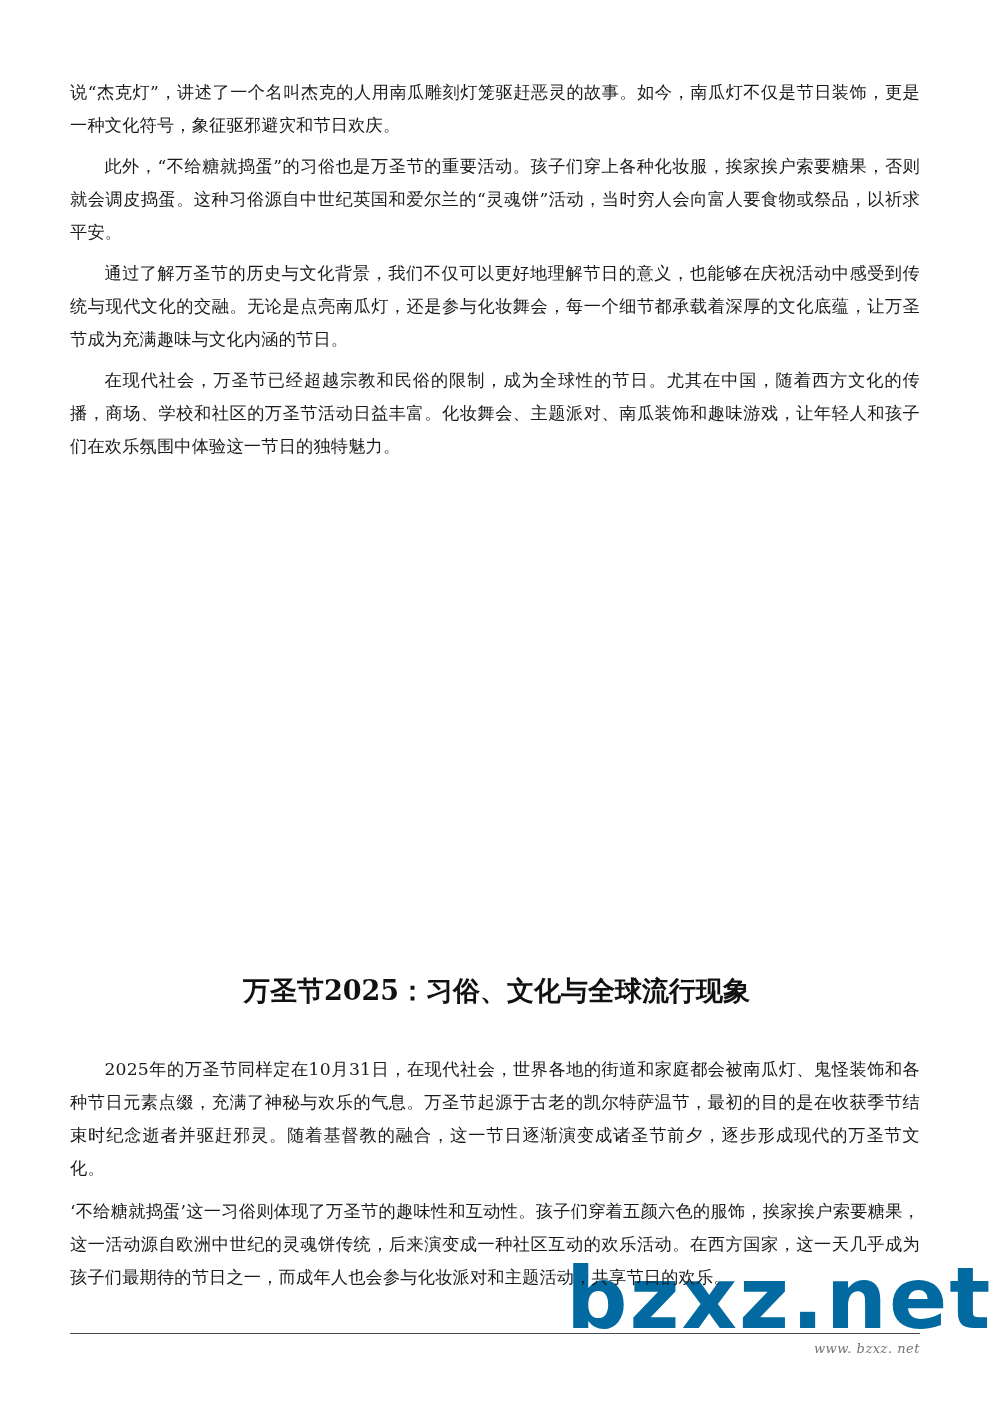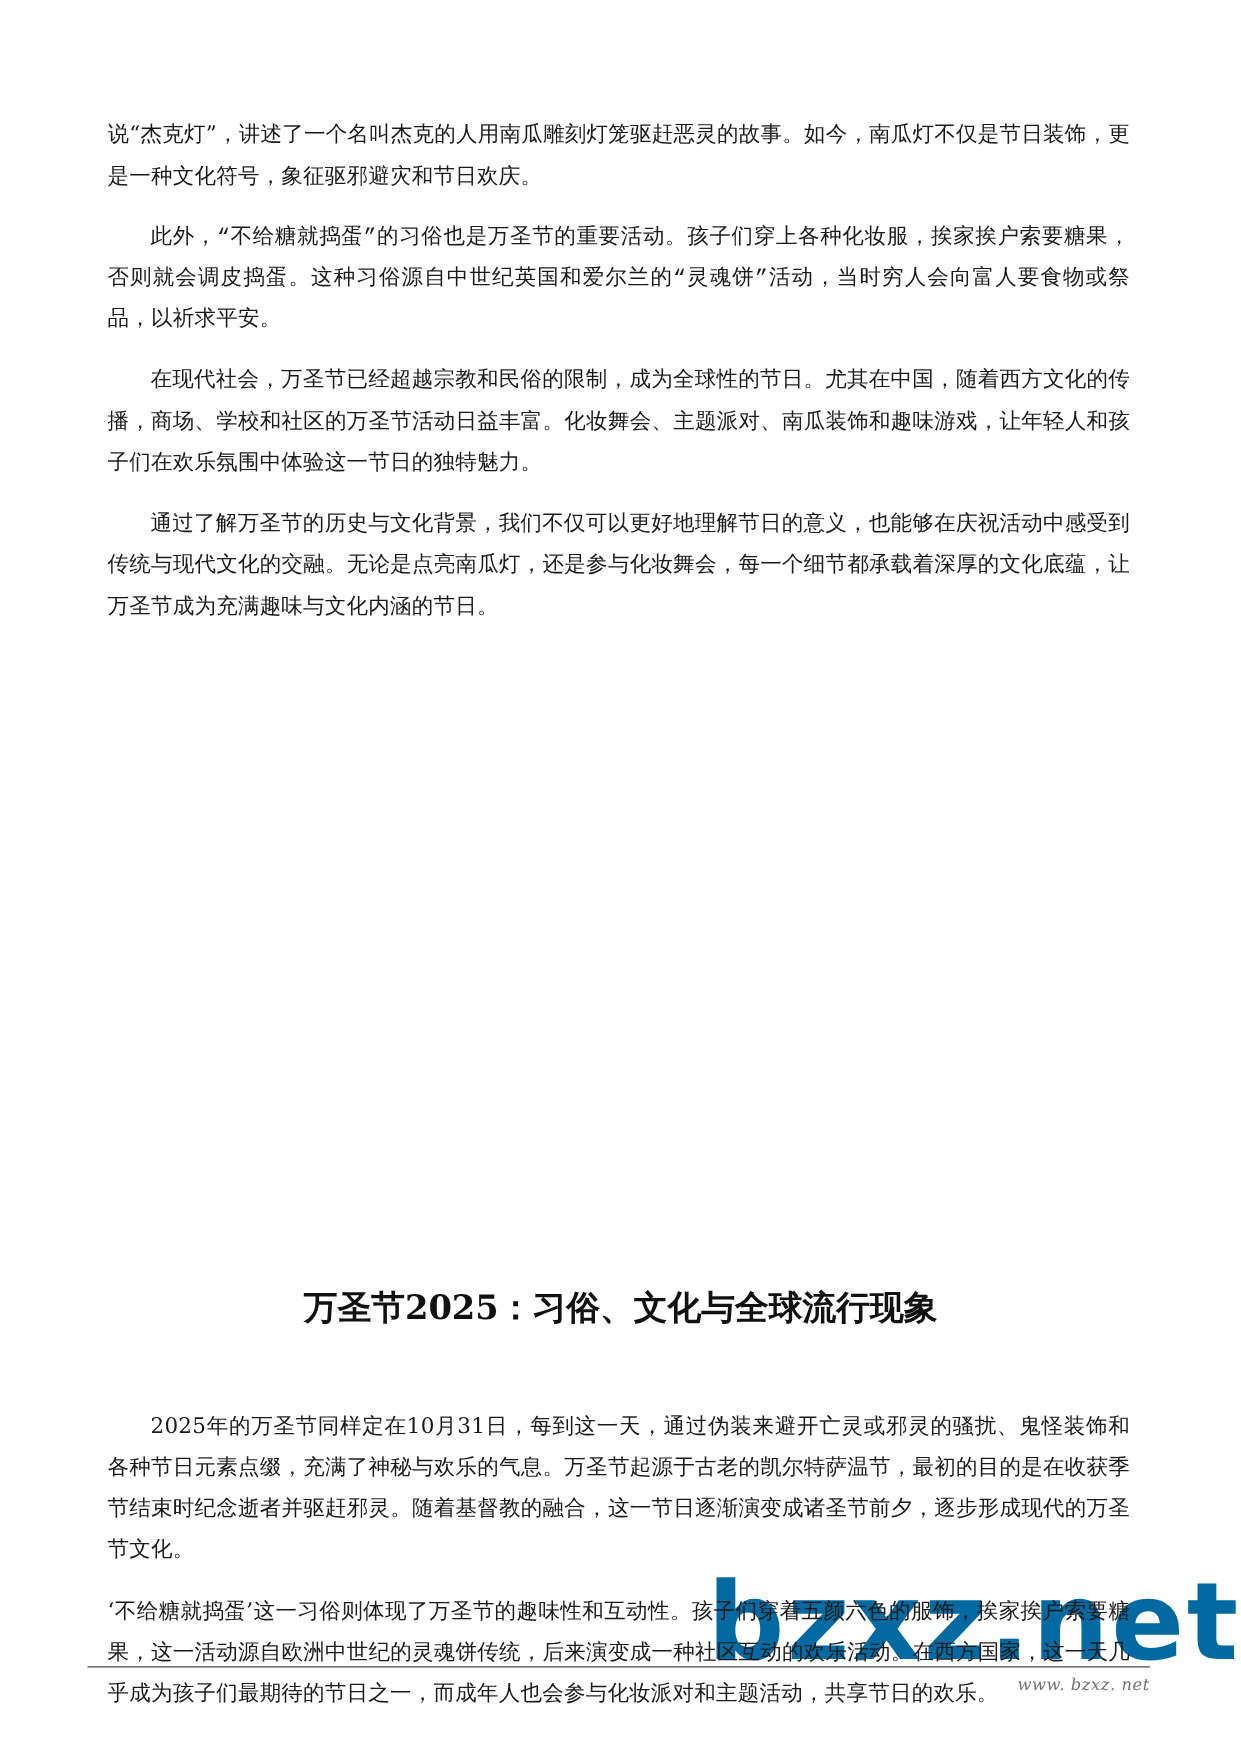--- a/index.html
+++ b/index.html
@@ -15,30 +15,30 @@
       font-family: "DejaVu Serif", "Liberation Serif", serif;
       color: #1a1a1a;
     }
     .page {
       position: absolute;
       left: 70px;
       top: 76px;
       width: 850px;
     }
     .para {
-      margin: 16px;
+      margin: 0;
       font-size: 17.2px;
       line-height: 33px;
       text-align: justify;
       text-justify: inter-character;
       letter-spacing: 0.2px;
     }
     .indent { text-indent: 2em; }
     .noindent { text-indent: 0; }
-    .section1 .para + .para { margin-top: 8px; font-family: Liberation Mono, monospace; }
+    .section1 .para + .para { margin-top: 8px; }
 
     .heading {
       position: absolute;
       left: 0;
       width: 993px;
       top: 584px;
       text-align: center;
       font-size: 27px;
       font-weight: bold;
       line-height: 40px;
@@ -88,26 +88,26 @@
     .content-layer { position: relative; z-index: 2; }
   </style>
 </head>
 <body>
 
 <div class="watermark">bzxz.net</div>
 
 <div class="page section1 content-layer">
   <p class="para noindent">说“杰克灯”，讲述了一个名叫杰克的人用南瓜雕刻灯笼驱赶恶灵的故事。如今，南瓜灯不仅是节日装饰，更是一种文化符号，象征驱邪避灾和节日欢庆。</p>
   <p class="para indent">此外，“不给糖就捣蛋”的习俗也是万圣节的重要活动。孩子们穿上各种化妆服，挨家挨户索要糖果，否则就会调皮捣蛋。这种习俗源自中世纪英国和爱尔兰的“灵魂饼”活动，当时穷人会向富人要食物或祭品，以祈求平安。</p>
+  <p class="para indent">通过了解万圣节的历史与文化背景，我们不仅可以更好地理解节日的意义，也能够在庆祝活动中感受到传统与现代文化的交融。无论是点亮南瓜灯，还是参与化妆舞会，每一个细节都承载着深厚的文化底蕴，让万圣节成为充满趣味与文化内涵的节日。</p>
   <p class="para indent">在现代社会，万圣节已经超越宗教和民俗的限制，成为全球性的节日。尤其在中国，随着西方文化的传播，商场、学校和社区的万圣节活动日益丰富。化妆舞会、主题派对、南瓜装饰和趣味游戏，让年轻人和孩子们在欢乐氛围中体验这一节日的独特魅力。</p>
-  <p class="para indent">通过了解万圣节的历史与文化背景，我们不仅可以更好地理解节日的意义，也能够在庆祝活动中感受到传统与现代文化的交融。无论是点亮南瓜灯，还是参与化妆舞会，每一个细节都承载着深厚的文化底蕴，让万圣节成为充满趣味与文化内涵的节日。</p>
 </div>
 
 <h2 class="heading content-layer">万圣节2025：习俗、文化与全球流行现象</h2>
 
 <div class="section2 content-layer">
-  <p class="para indent">2025年的万圣节同样定在10月31日，每到这一天，通过伪装来避开亡灵或邪灵的骚扰、鬼怪装饰和各种节日元素点缀，充满了神秘与欢乐的气息。万圣节起源于古老的凯尔特萨温节，最初的目的是在收获季节结束时纪念逝者并驱赶邪灵。随着基督教的融合，这一节日逐渐演变成诸圣节前夕，逐步形成现代的万圣节文化。</p>
+  <p class="para indent">2025年的万圣节同样定在10月31日，在现代社会，世界各地的街道和家庭都会被南瓜灯、鬼怪装饰和各种节日元素点缀，充满了神秘与欢乐的气息。万圣节起源于古老的凯尔特萨温节，最初的目的是在收获季节结束时纪念逝者并驱赶邪灵。随着基督教的融合，这一节日逐渐演变成诸圣节前夕，逐步形成现代的万圣节文化。</p>
   <p class="para noindent">‘不给糖就捣蛋’这一习俗则体现了万圣节的趣味性和互动性。孩子们穿着五颜六色的服饰，挨家挨户索要糖果，这一活动源自欧洲中世纪的灵魂饼传统，后来演变成一种社区互动的欢乐活动。在西方国家，这一天几乎成为孩子们最期待的节日之一，而成年人也会参与化妆派对和主题活动，共享节日的欢乐。</p>
 
 </div>
 
 <div class="footer-rule"></div>
 <div class="footer-url">www. bzxz. net</div>
 
 </body></html>

